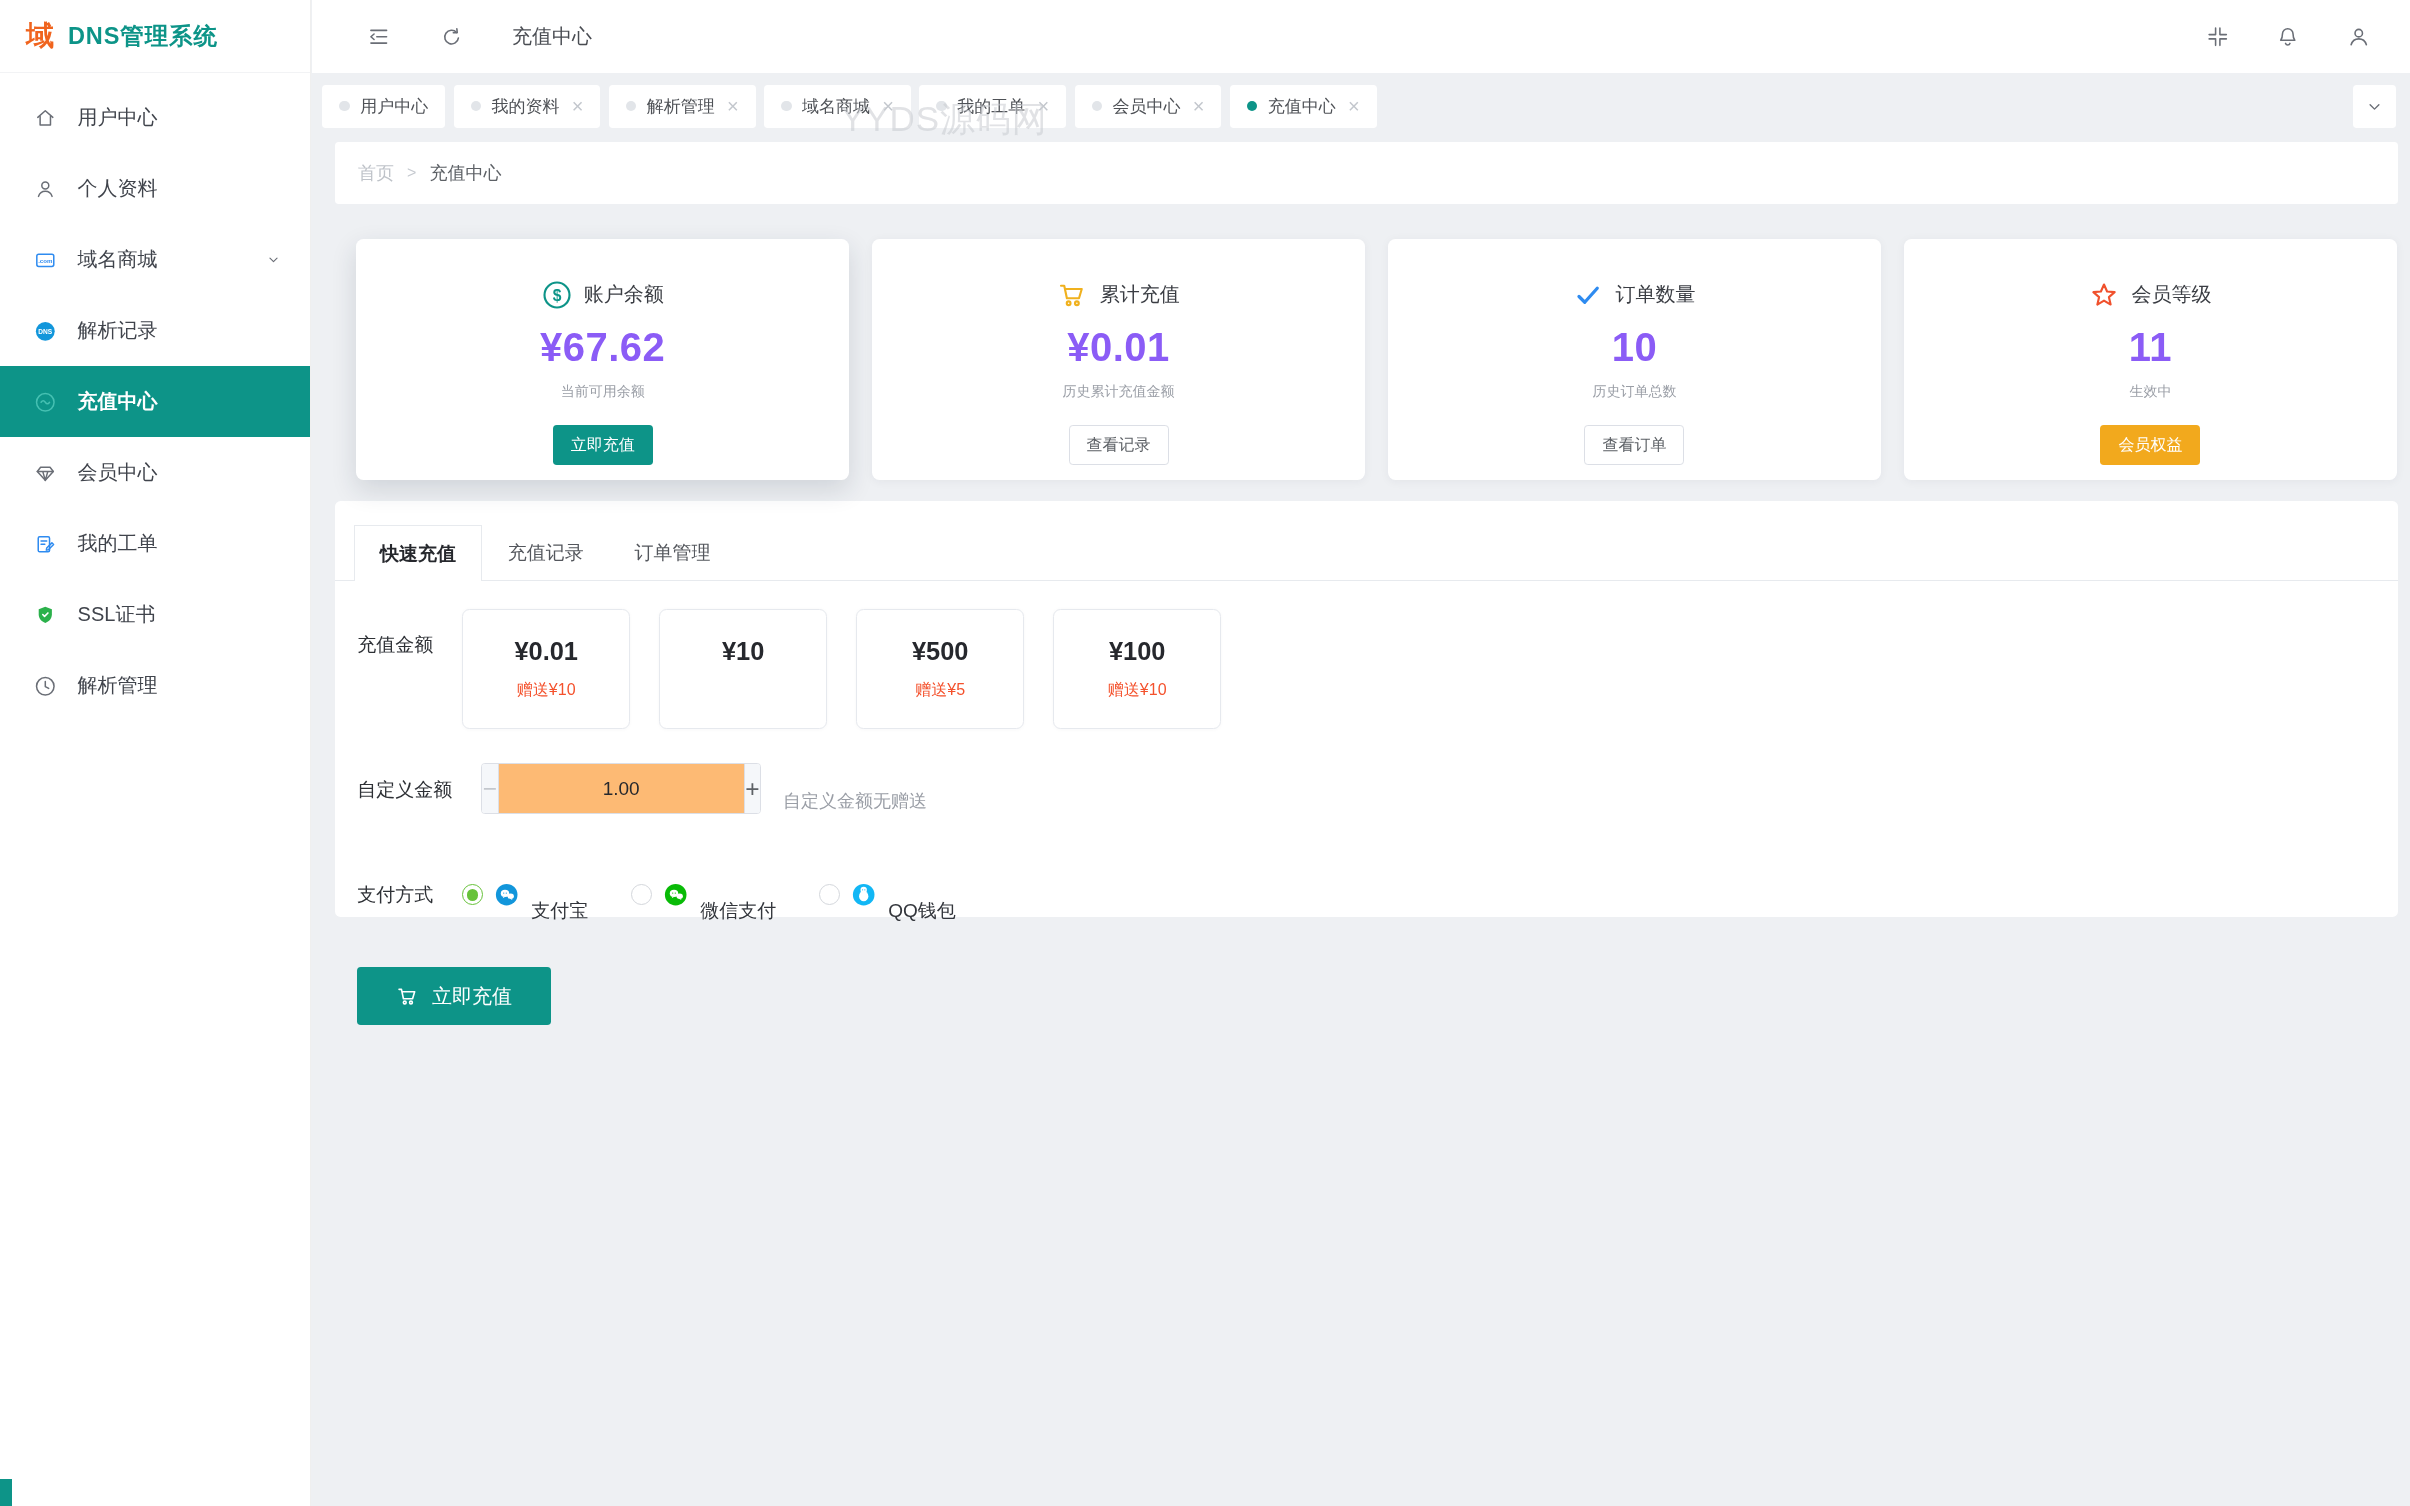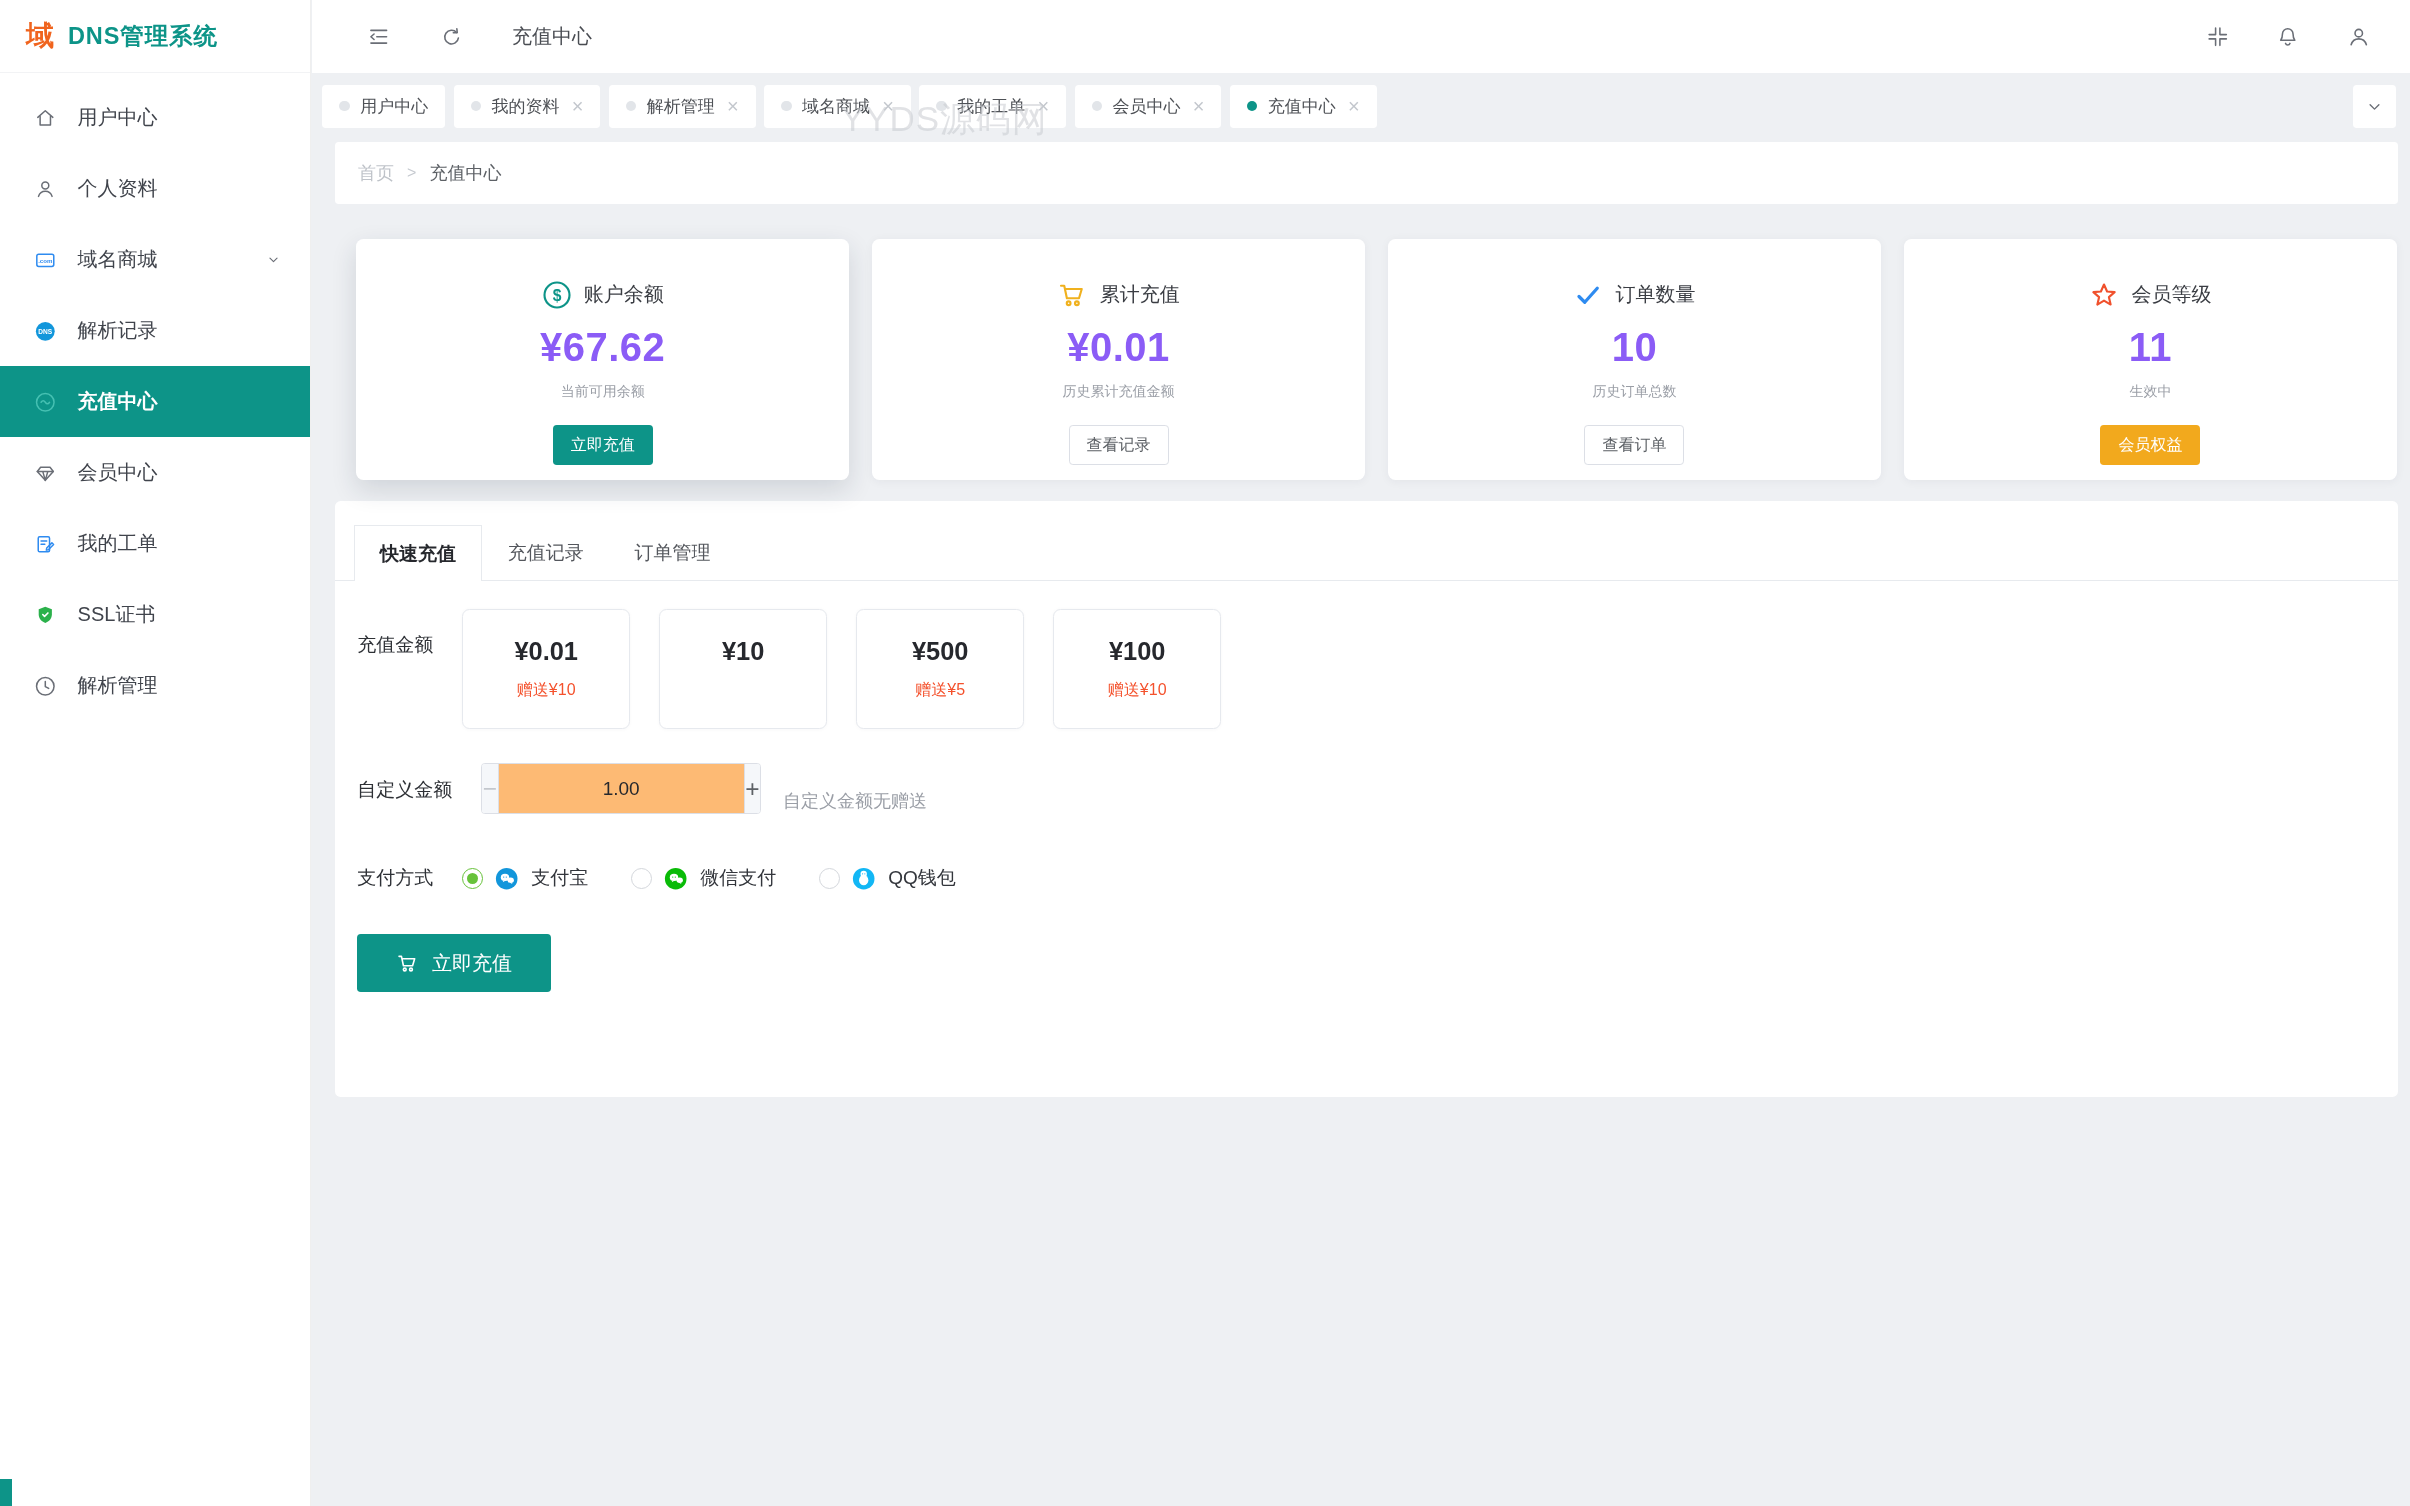--- a/index.html
+++ b/index.html
@@ -58,21 +58,21 @@
   .sc-head{display:flex;align-items:center;gap:12.2px;font-size:20px;color:#3a3d43;}
   .sc-head svg{width:30px;height:30px;}
   .sc-value{margin-top:15px;font-size:40px;font-weight:700;color:#8b5cf6;letter-spacing:0.5px;}
   .sc-sub{margin-top:13px;font-size:14px;color:#9a9ea6;}
   .sc-btn{margin-top:24.5px;border:none;border-radius:3.8px;font-size:16px;padding:9.4px 18px;cursor:pointer;font-family:inherit;}
   .sc-btn.primary{background:var(--accent);color:#fff;}
   .sc-btn.default{background:#fff;border:0.9px solid #dcdfe6;color:#5d6166;padding:8.5px 17px;}
   .sc-btn.warning{background:var(--warning);color:#fff;}
 
   
-  .panel{margin:21px 13px 0 22.6px;height:596px;background:#fff;border-radius:5.6px;padding-top:24.5px;}
+  .panel{margin:21px 13px 0 22.6px;height:416px;background:#fff;border-radius:5.6px;padding-top:24.5px;}
   .ptabs{display:flex;border-bottom:0.9px solid #e7eaee;padding-left:19px;}
   .ptab{padding:0 25.4px;height:55px;line-height:55px;font-size:19px;color:#54575d;position:relative;cursor:pointer;}
   .ptab.active{color:#26282d;font-weight:700;border-left:0.9px solid #e7eaee;border-right:0.9px solid #e7eaee;border-top:0.9px solid #e7eaee;background:#fff;}
   .ptab.active::after{content:"";position:absolute;left:0;right:0;bottom:-0.9px;height:1.9px;background:#fff;}
   .pbody{padding:28px 0 0 22.6px;}
   .prow{display:flex;margin-bottom:34px;}
   .rlabel{width:105px;font-size:19px;color:#2e3136;flex:none;}
   .amounts-row .rlabel{padding-top:22.6px;}
   .amounts{display:flex;}
   .amount-card{width:168px;height:120px;background:#fff;border:0.9px solid #e6e9ee;border-radius:7.5px;margin-right:29px;text-align:center;cursor:pointer;box-shadow:0 0.9px 3.8px rgba(31,45,61,.03);}
@@ -85,21 +85,21 @@
   .step-btn.minus{border-right:0.9px solid #dcdfe6;color:#c3c7cd;}
   .step-btn.plus{border-left:0.9px solid #dcdfe6;}
   .step-input{flex:1;border:none;text-align:center;font-size:19px;color:#26282d;font-family:inherit;outline:none;background:#fdba74;}
   .custom-note{margin-left:21.7px;padding-top:25.4px;font-size:18px;color:#9a9ea6;}
   .pay-row{align-items:center;margin-bottom:43px;}
   .pay-opt{display:flex;align-items:center;gap:11.3px;margin-right:43px;cursor:pointer;}
   .radio{width:21px;height:21px;border-radius:50%;border:1.9px solid #d4d7dc;background:#fff;position:relative;flex:none;}
   .radio.checked{border-color:var(--radio-green);}
   .radio.checked::after{content:"";position:absolute;inset:3.8px;border-radius:50%;background:var(--radio-green);}
   .pay-icon{width:25.4px;height:25.4px;}
-  .pay-label{font-size:19px;color:#33363c;}
+  .pay-label{font-size:19px;color:#33363c;margin-top:33px;}
   .submit{display:inline-flex;align-items:center;justify-content:center;gap:13px;width:194px;height:58px;background:var(--accent);color:#fff;border:none;border-radius:3.8px;font-size:20px;font-family:inherit;cursor:pointer;}
   .submit svg{width:22.6px;height:22.6px;}
 
   .watermark{position:absolute;left:841px;top:96px;font-size:35px;font-weight:400;color:#c9ccd1;opacity:.55;letter-spacing:0.9px;z-index:30;pointer-events:none;}
 </style>
 </head>
 <body>
 
 <aside class="sidebar">
   <div class="logo">

